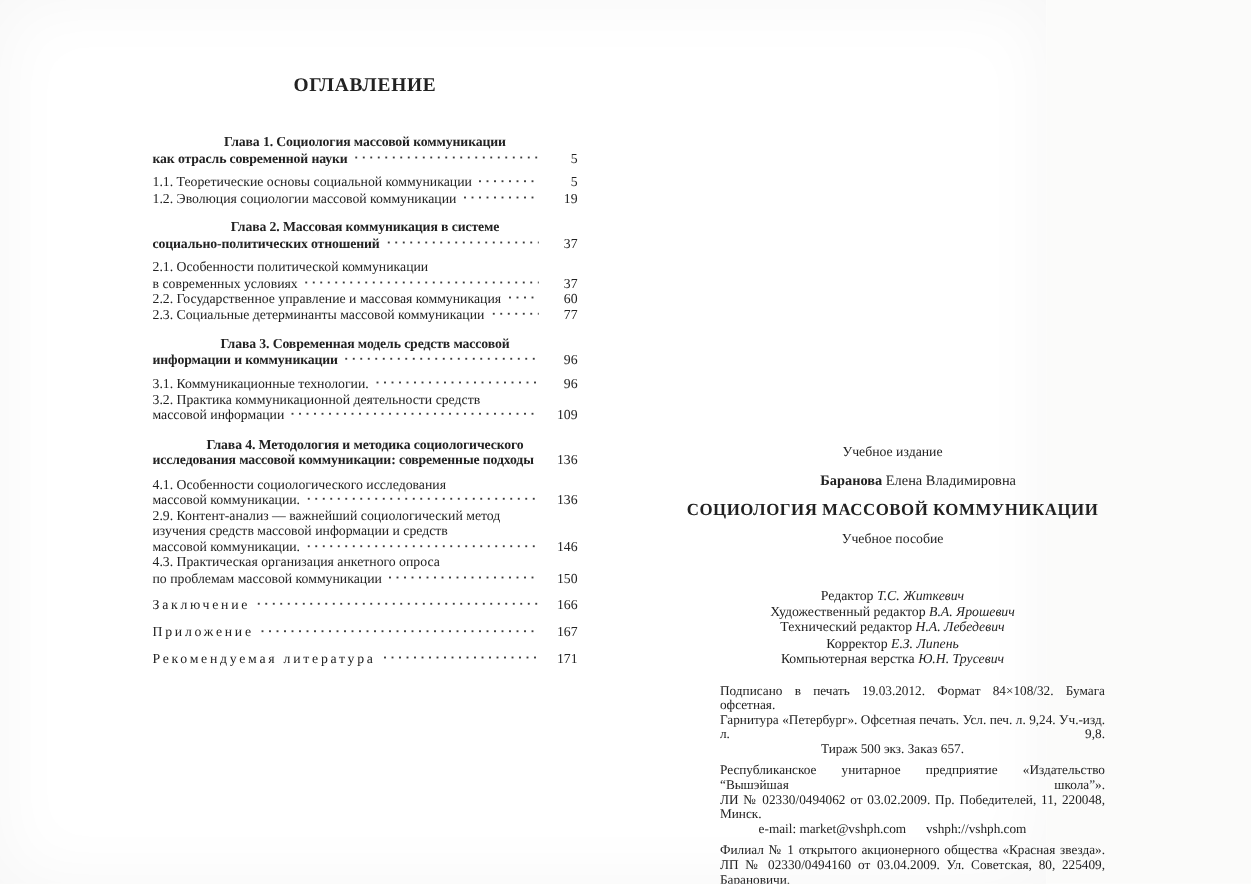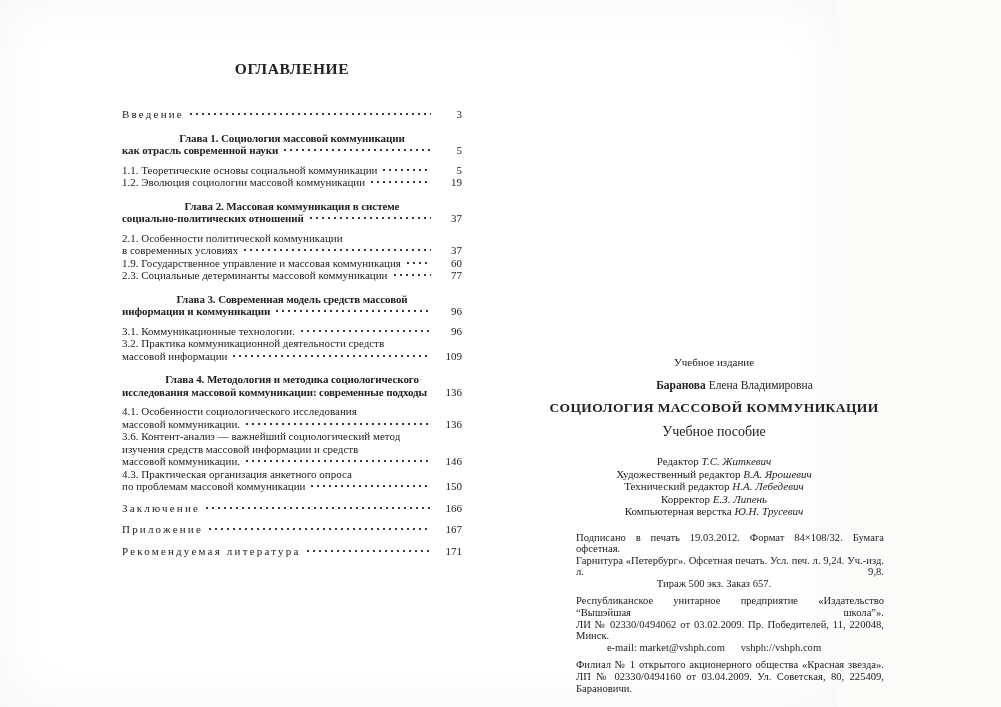--- a/index.html
+++ b/index.html
@@ -38,42 +38,35 @@
     background-repeat:repeat-x;
     background-position:left bottom 1px;
   }
   .pg{flex:none;width:28px;text-align:right;}
   
   .page-right{position:absolute;left:544px;top:356px;width:340px;text-align:center;}
   .edition{font-size:11px;line-height:13px;margin-bottom:9px;}
   .author{font-size:11.5px;line-height:14px;margin-bottom:8px;}
   .author .surname{font-weight:bold;padding-left:41px;}
   .book-title{font-size:13.5px;line-height:16px;font-weight:bold;letter-spacing:0.4px;margin-bottom:9px;}
-  .subtitle{font-size:14px;line-height:13px;margin-bottom:17px;}
+  .subtitle{font-size:11px;line-height:13px;margin-bottom:33px;}
   .credits{font-size:11px;line-height:12.5px;margin-bottom:14px;}
   .imprint{font-size:10.6px;line-height:11.6px;}
   .imprint-block{margin-bottom:6px;}
   .jline{text-align:justify;text-align-last:justify;margin-left:32px;}
   .cline{text-align:center;white-space:pre-wrap;}
 </style>
 </head>
 <body>
 
 <div class="spread">
 
   <div class="page-left">
     <h1 class="toc-title">ОГЛАВЛЕНИЕ</h1>
     <div class="toc-list">
-        <div class="toc-entry s-spaced">
-          <div class="toc-row">
-            <span class="toc-text">Введение</span>
-            <span class="dots"></span>
-            <span class="pg">3</span>
-          </div>
-        </div>
         <div class="toc-entry s-bold gap">
           <div class="toc-text">Глава 1. Социология массовой коммуникации</div>
           <div class="toc-row">
             <span class="toc-text">как отрасль современной науки</span>
             <span class="dots"></span>
             <span class="pg">5</span>
           </div>
         </div>
         <div class="toc-entry s-normal gap">
           <div class="toc-row">
@@ -100,21 +93,21 @@
         <div class="toc-entry s-normal gap">
           <div class="toc-text">2.1. Особенности политической коммуникации</div>
           <div class="toc-row">
             <span class="toc-text">в современных условиях</span>
             <span class="dots"></span>
             <span class="pg">37</span>
           </div>
         </div>
         <div class="toc-entry s-normal">
           <div class="toc-row">
-            <span class="toc-text">1.9. Государственное управление и массовая коммуникация</span>
+            <span class="toc-text">2.2. Государственное управление и массовая коммуникация</span>
             <span class="dots"></span>
             <span class="pg">60</span>
           </div>
         </div>
         <div class="toc-entry s-normal">
           <div class="toc-row">
             <span class="toc-text">2.3. Социальные детерминанты массовой коммуникации</span>
             <span class="dots"></span>
             <span class="pg">77</span>
           </div>
@@ -152,21 +145,21 @@
         </div>
         <div class="toc-entry s-normal gap">
           <div class="toc-text">4.1. Особенности социологического исследования</div>
           <div class="toc-row">
             <span class="toc-text">массовой коммуникации.</span>
             <span class="dots"></span>
             <span class="pg">136</span>
           </div>
         </div>
         <div class="toc-entry s-normal">
-          <div class="toc-text">3.6. Контент-анализ — важнейший социологический метод</div>
+          <div class="toc-text">2.9. Контент-анализ — важнейший социологический метод</div>
           <div class="toc-text">изучения средств массовой информации и средств</div>
           <div class="toc-row">
             <span class="toc-text">массовой коммуникации.</span>
             <span class="dots"></span>
             <span class="pg">146</span>
           </div>
         </div>
         <div class="toc-entry s-normal">
           <div class="toc-text">4.3. Практическая организация анкетного опроса</div>
           <div class="toc-row">

